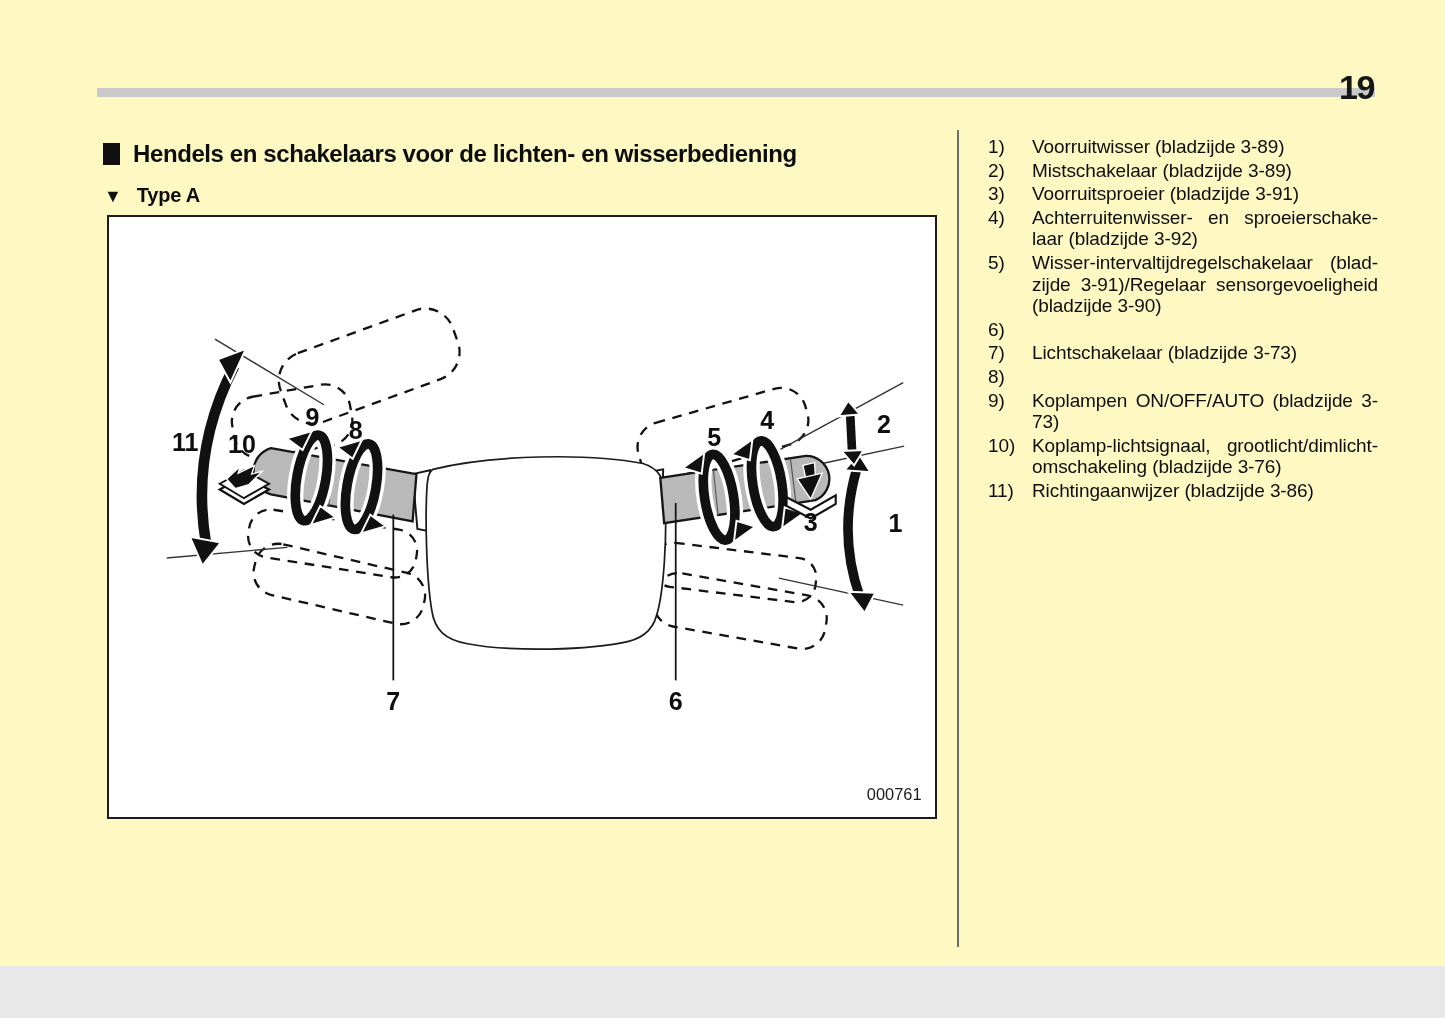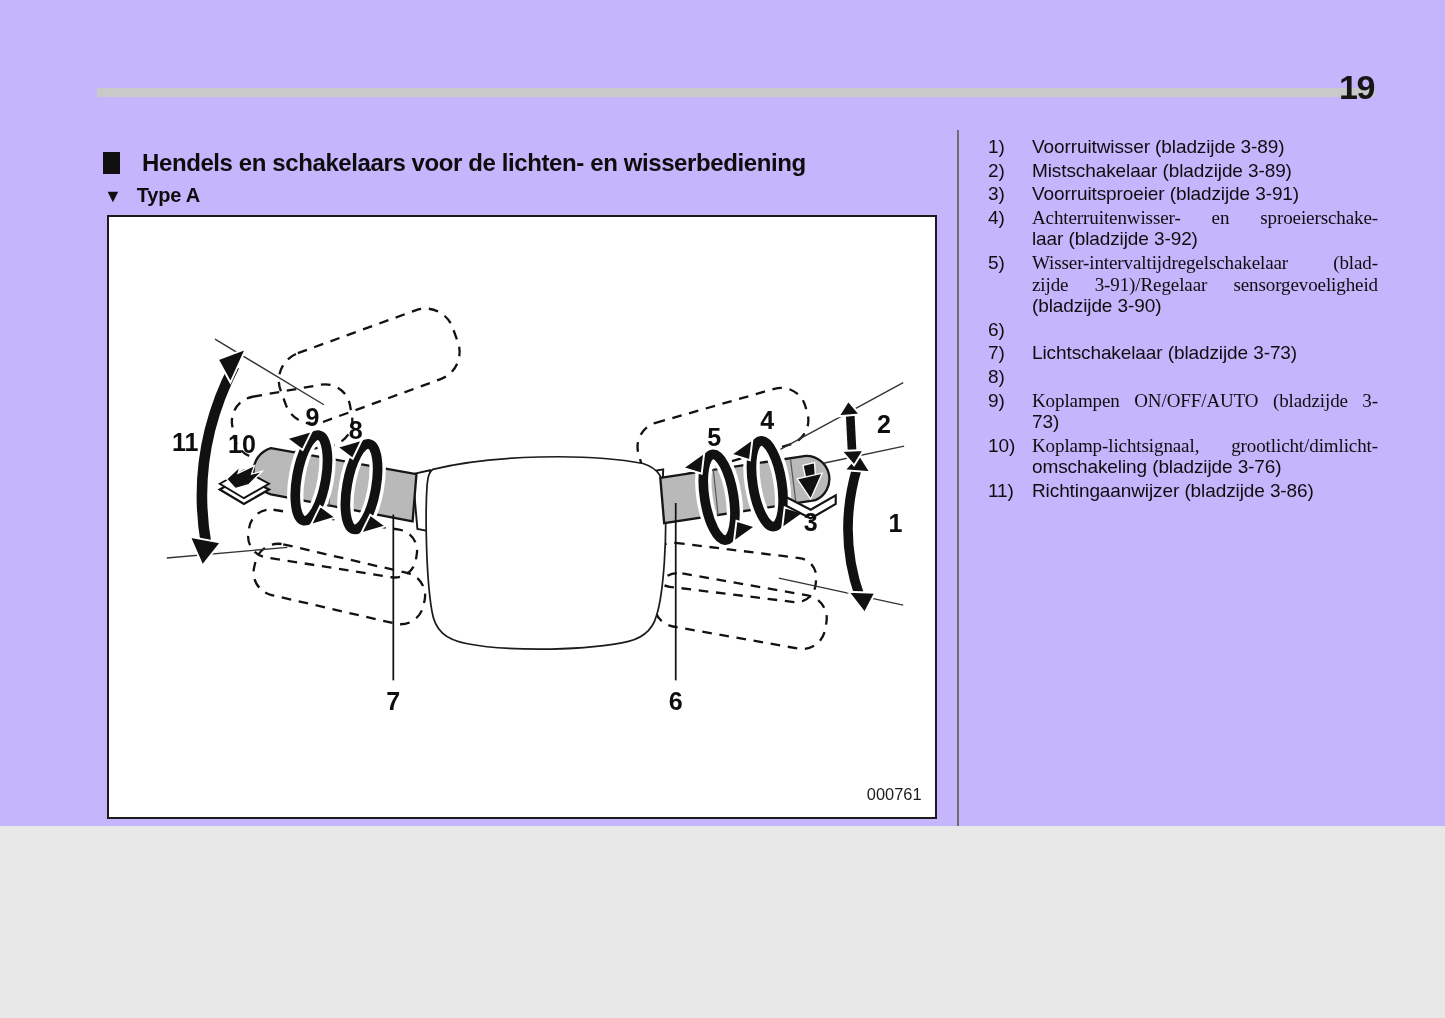--- a/index.html
+++ b/index.html
@@ -1,36 +1,36 @@
 <!DOCTYPE html>
 <html><head>
 <meta charset="utf-8">
 <style>
   html,body{margin:0;padding:0;background:#e8e8e8;}
-  .page{position:relative;width:1445px;height:826px;background:#c4b5fd;overflow:hidden;
+  .page{position:relative;width:1445px;height:966px;background:#fef9c3;overflow:hidden;
         font-family:"Liberation Sans",sans-serif;color:#111;}
   .topbar{position:absolute;left:97px;top:88px;width:1278px;height:9px;background:#c9c9c9;}
   .page-num{position:absolute;left:1339px;top:68px;font-size:34px;font-weight:bold;
             letter-spacing:-1.5px;color:#161616;}
   .title-row{position:absolute;left:103px;top:140px;display:flex;align-items:center;gap:13px;}
   .sq{width:17px;height:22px;background:#101010;flex:0 0 auto;}
-  .title-row h1{margin:9px;font-size:24px;font-weight:bold;letter-spacing:-0.4px;white-space:nowrap;color:#0d0d0d;}
+  .title-row h1{margin:0;font-size:24px;font-weight:bold;letter-spacing:-0.4px;white-space:nowrap;color:#0d0d0d;}
   .type-row{position:absolute;left:104px;top:184px;display:flex;align-items:center;gap:15px;}
   .tri{font-size:18px;line-height:1;color:#101010;}
   .type-row h2{margin:0;font-size:20px;font-weight:bold;letter-spacing:-0.2px;color:#0d0d0d;}
   .figure-box{position:absolute;left:107px;top:215px;width:830px;height:604px;
               border:2px solid #1b1b1b;box-sizing:border-box;background:#fff;padding-left:26px;}
   .figure-box svg{display:block;width:100%;height:100%;}
   .vrule{position:absolute;left:957px;top:130px;width:2px;height:817px;background:#6e6e6e;}
   .parts{position:absolute;left:988px;top:136px;width:390px;margin:0;padding:0;list-style:none;
          font-size:19px;line-height:21.6px;letter-spacing:-0.1px;color:#0e0e0e;}
   .part{display:flex;margin-bottom:2px;}
   .pnum{flex:0 0 44px;width:44px;}
   .ptext{flex:1;min-width:0;}
-  .ptext .line:not(:last-child){text-align:justify;text-align-last:justify;font-family:Liberation Serif, serif;}
+  .ptext .line:not(:last-child){text-align:justify;text-align-last:justify;}
   .footer{position:absolute;right:70px;top:988px;font-size:20px;font-weight:bold;font-style:italic;
           letter-spacing:-0.2px;color:#0d0d0d;white-space:nowrap;}
   
   .dash{fill:none;stroke:#121212;stroke-width:2.4;stroke-dasharray:10 8;}
   .thin{stroke:#333;stroke-width:1.4;}
   .lead{stroke:#111;stroke-width:1.8;}
   .lbl{font-family:"Liberation Sans",sans-serif;font-size:26px;font-weight:bold;fill:#0e0e0e;}
   .figcode{font-family:"Liberation Sans",sans-serif;font-size:17px;fill:#1a1a1a;}
 </style>
 </head>

